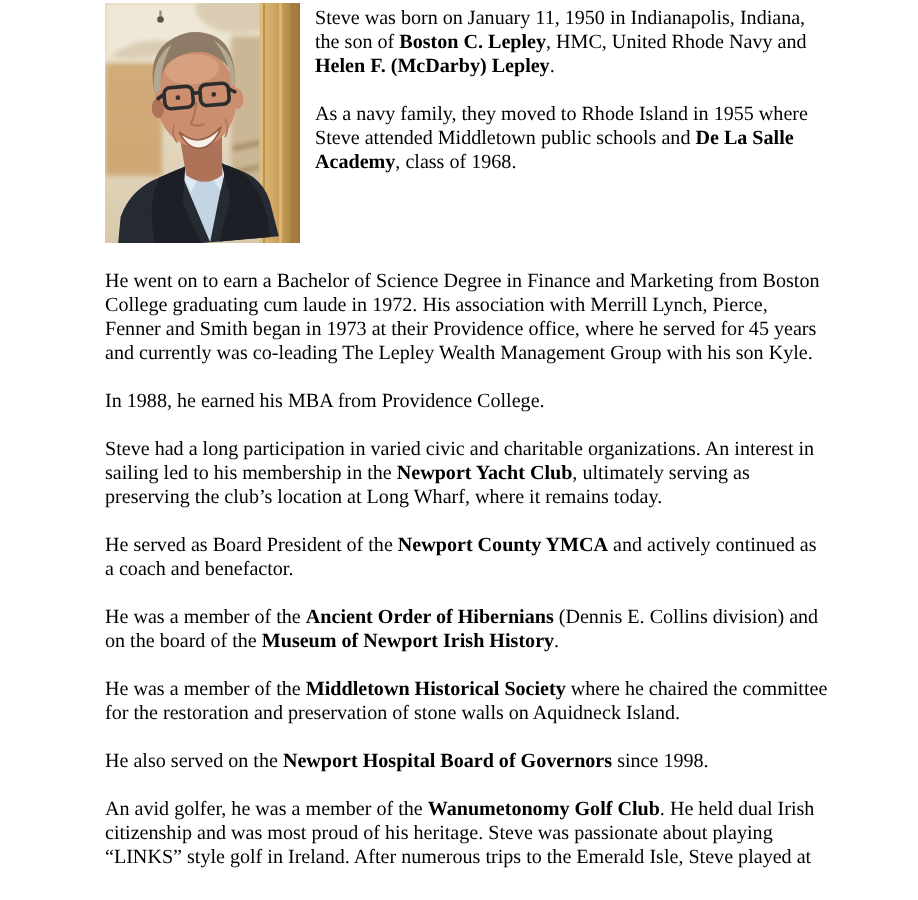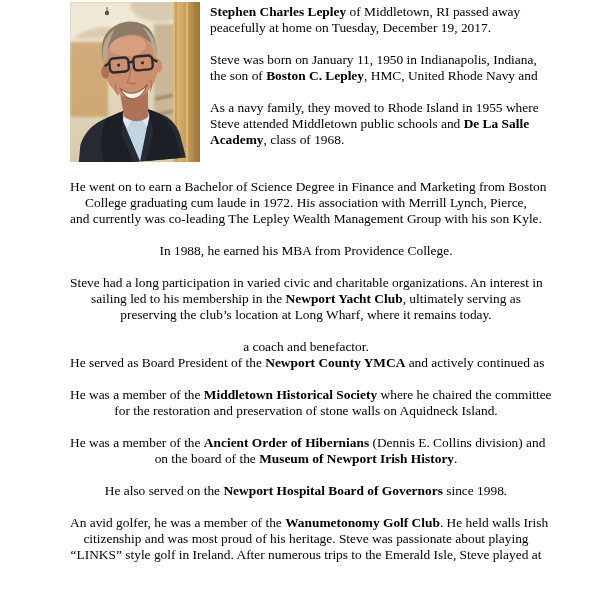--- a/index.html
+++ b/index.html
@@ -10,21 +10,21 @@
     font-family: "Liberation Serif", "DejaVu Serif", serif;
     font-size: 13.4px;
     color: #000000;
     -webkit-font-smoothing: antialiased;
   }
   .page { padding: 2px 0 0 70px; width: 542px; }
   .top-section { display: flex; align-items: flex-start; }
   .photo-frame { flex: 0 0 130px; width: 130px; height: 160px; overflow: hidden; }
   .photo-frame svg { display: block; }
   .intro-col { margin-left: 10px; width: 334px; padding-top: 2px; }
-  .article-body { margin-top: 17px; width: 472px; text-align: center; }
+  .article-body { margin-top: 17px; width: 472px; }
   p.para { margin: 0 0 16px 0; padding: 0; }
   p.para:last-child { margin-bottom: 0; }
   .line { display: block; height: 16px; line-height: 16px; white-space: nowrap; }
   .line b { font-weight: bold; }
 </style>
 </head>
 <body style="background: rgb(255, 255, 255); color: rgb(0, 0, 0);">
 
 <div class="page">
   <div class="top-section">
@@ -93,63 +93,61 @@
           <path d="M50,85 Q63,98 78,84 Q72,97 62,97 Q54,96 50,85 Z" fill="var(--c-teeth,#f7f2e8)" stroke="var(--c-lip,#96604a)" stroke-width="1.2"></path>
           <path d="M47,80 Q44,86 48,92" stroke="var(--c-skin-dark,#ad7257)" stroke-width="1" fill="none"></path>
           <path d="M81,79 Q84,85 80,91" stroke="var(--c-skin-dark,#ad7257)" stroke-width="1" fill="none"></path>
           <path d="M56,101 Q63,106 72,100" stroke="var(--c-skin-dark,#ad7257)" stroke-width="1" fill="none" opacity="0.6"></path>
         </g>
       </svg>
     </div>
 
     <div class="intro-col" id="intro-col">
         <p class="para">
-          <span class="line"><b>Stephen Charles Lepley</b><span> of Middletown, RI passed away</span></span>
-          <span class="line"><span>peacefully at home on Tuesday, December 19, 2017.</span></span>
-        </p>
-        <p class="para">
           <span class="line"><span>Steve was born on January 11, 1950 in Indianapolis, Indiana,</span></span>
           <span class="line"><span>the son of </span><b>Boston C. Lepley</b><span>, HMC, United Rhode Navy and</span></span>
+          <span class="line"><b>Helen F. (McDarby) Lepley</b><span>.</span></span>
         </p>
         <p class="para">
           <span class="line"><span>As a navy family, they moved to Rhode Island in 1955 where</span></span>
           <span class="line"><span>Steve attended Middletown public schools and </span><b>De La Salle</b></span>
           <span class="line"><b>Academy</b><span>, class of 1968.</span></span>
         </p>
       </div>
   </div>
 
   <div class="article-body" id="body-col">
       <p class="para">
         <span class="line"><span>He went on to earn a Bachelor of Science Degree in Finance and Marketing from Boston</span></span>
         <span class="line"><span>College graduating cum laude in 1972. His association with Merrill Lynch, Pierce,</span></span>
+        <span class="line"><span>Fenner and Smith began in 1973 at their Providence office, where he served for 45 years</span></span>
         <span class="line"><span>and currently was co-leading The Lepley Wealth Management Group with his son Kyle.</span></span>
       </p>
       <p class="para">
         <span class="line"><span>In 1988, he earned his MBA from Providence College.</span></span>
       </p>
       <p class="para">
         <span class="line"><span>Steve had a long participation in varied civic and charitable organizations. An interest in</span></span>
         <span class="line"><span>sailing led to his membership in the </span><b>Newport Yacht Club</b><span>, ultimately serving as</span></span>
         <span class="line"><span>preserving the club’s location at Long Wharf, where it remains today.</span></span>
       </p>
       <p class="para">
+        <span class="line"><span>He served as Board President of the </span><b>Newport County YMCA</b><span> and actively continued as</span></span>
         <span class="line"><span>a coach and benefactor.</span></span>
-        <span class="line"><span>He served as Board President of the </span><b>Newport County YMCA</b><span> and actively continued as</span></span>
+      </p>
+      <p class="para">
+        <span class="line"><span>He was a member of the </span><b>Ancient Order of Hibernians</b><span> (Dennis E. Collins division) and</span></span>
+        <span class="line"><span>on the board of the </span><b>Museum of Newport Irish History</b><span>.</span></span>
       </p>
       <p class="para">
         <span class="line"><span>He was a member of the </span><b>Middletown Historical Society</b><span> where he chaired the committee</span></span>
         <span class="line"><span>for the restoration and preservation of stone walls on Aquidneck Island.</span></span>
       </p>
       <p class="para">
-        <span class="line"><span>He was a member of the </span><b>Ancient Order of Hibernians</b><span> (Dennis E. Collins division) and</span></span>
-        <span class="line"><span>on the board of the </span><b>Museum of Newport Irish History</b><span>.</span></span>
-      </p>
-      <p class="para">
         <span class="line"><span>He also served on the </span><b>Newport Hospital Board of Governors</b><span> since 1998.</span></span>
       </p>
       <p class="para">
-        <span class="line"><span>An avid golfer, he was a member of the </span><b>Wanumetonomy Golf Club</b><span>. He held walls Irish</span></span>
+        <span class="line"><span>An avid golfer, he was a member of the </span><b>Wanumetonomy Golf Club</b><span>. He held dual Irish</span></span>
         <span class="line"><span>citizenship and was most proud of his heritage. Steve was passionate about playing</span></span>
         <span class="line"><span>“LINKS” style golf in Ireland. After numerous trips to the Emerald Isle, Steve played at</span></span>
       </p>
     </div>
 </div>
 
 </body></html>

